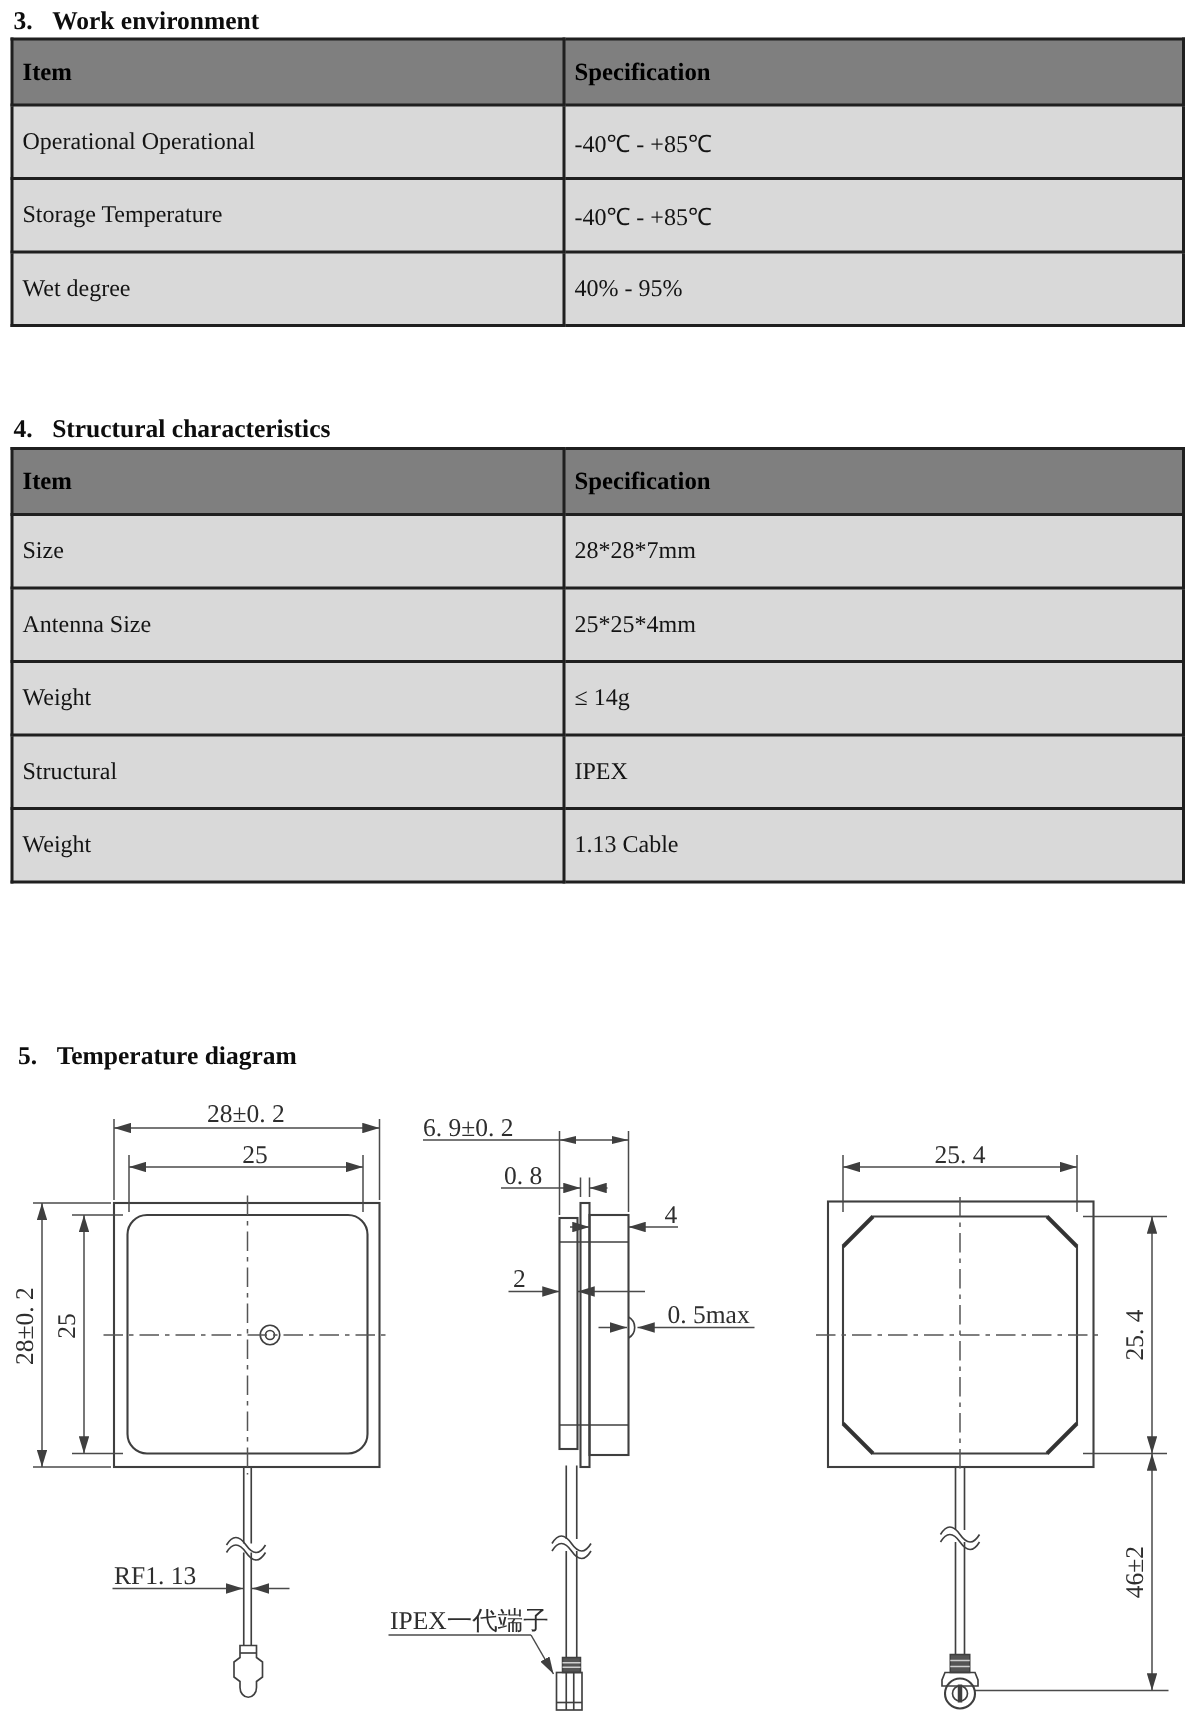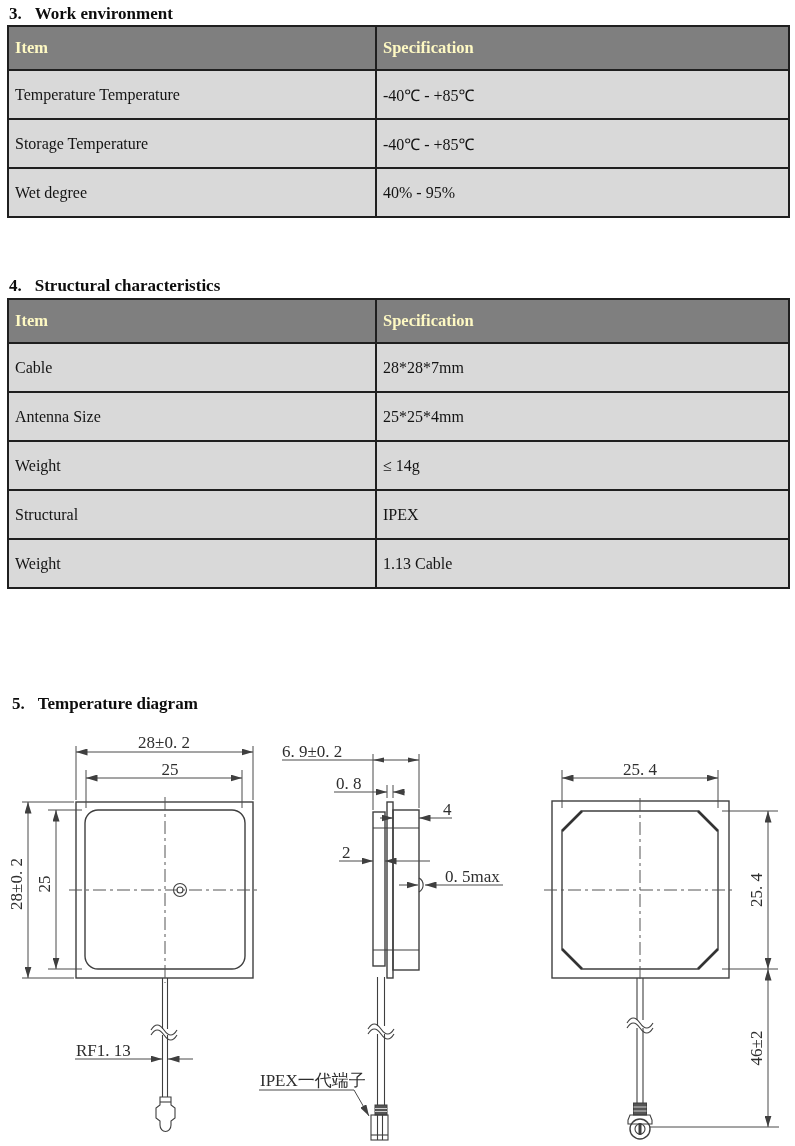--- a/index.html
+++ b/index.html
@@ -3,21 +3,21 @@
 <meta charset="utf-8">
 <style>
   html,body{margin:0;padding:0;background:#ffffff;}
   body{width:795px;height:1146px;position:relative;font-family:"Liberation Serif",serif;color:#111;}
   .heading{position:absolute;display:flex;gap:13px;font-size:17px;font-weight:600;color:#0d0d0d;white-space:nowrap;}
   table.spec{position:absolute;left:7px;width:783px;border-collapse:collapse;table-layout:fixed;
              border:2px solid var(--border,#1f1f1f);}
   table.spec col.c1{width:368px;}
   table.spec th, table.spec td{border:2px solid var(--border,#1f1f1f);text-align:left;
              font-family:"Liberation Serif",serif;padding:0 4px 0 6px;}
-  table.spec th{background:var(--header-bg,#7f7f7f);color:#fef9c3;font-size:16.5px;font-weight:bold;height:42px;}
+  table.spec th{background:var(--header-bg,#7f7f7f);color:#000000;font-size:16.5px;font-weight:bold;height:42px;}
   table.spec td{background:var(--row-bg,#d9d9d9);color:#141414;font-size:16px;height:47px;}
   #diagram-svg{position:absolute;left:0;top:718px;}
   #diagram-svg text{font-family:"Liberation Serif",serif;font-size:17px;fill:#2e2e2e;}
   #diagram-svg .mid{text-anchor:middle;}
   .geo{stroke:#3f3f3f;stroke-width:1.4;fill:none;}
   .geo2{stroke:#3f3f3f;stroke-width:1.1;fill:none;}
   .thick{stroke:#333;stroke-width:2.6;fill:none;}
   .dim{stroke:#4a4a4a;stroke-width:1;fill:none;}
   .cl{stroke:#555;stroke-width:1;fill:none;stroke-dasharray:13 4 3 4;}
   .arr{fill:#3f3f3f;}
@@ -34,21 +34,21 @@
   <colgroup>
       <col class="c1">
       <col>
     </colgroup>
   <tbody>
       <tr>
     <th>Item</th>
     <th>Specification</th>
   </tr>
   <tr>
-    <td>Temperature Temperature</td>
+    <td>Operational Operational</td>
     <td>-40℃ - +85℃</td>
   </tr>
   <tr>
     <td>Storage Temperature</td>
     <td>-40℃ - +85℃</td>
   </tr>
   <tr>
     <td>Wet degree</td>
     <td>40% - 95%</td>
   </tr>
@@ -64,21 +64,21 @@
   <colgroup>
       <col class="c1">
       <col>
     </colgroup>
   <tbody>
       <tr>
     <th>Item</th>
     <th>Specification</th>
   </tr>
   <tr>
-    <td>Cable</td>
+    <td>Size</td>
     <td>28*28*7mm</td>
   </tr>
   <tr>
     <td>Antenna Size</td>
     <td>25*25*4mm</td>
   </tr>
   <tr>
     <td>Weight</td>
     <td>≤ 14g</td>
   </tr>

